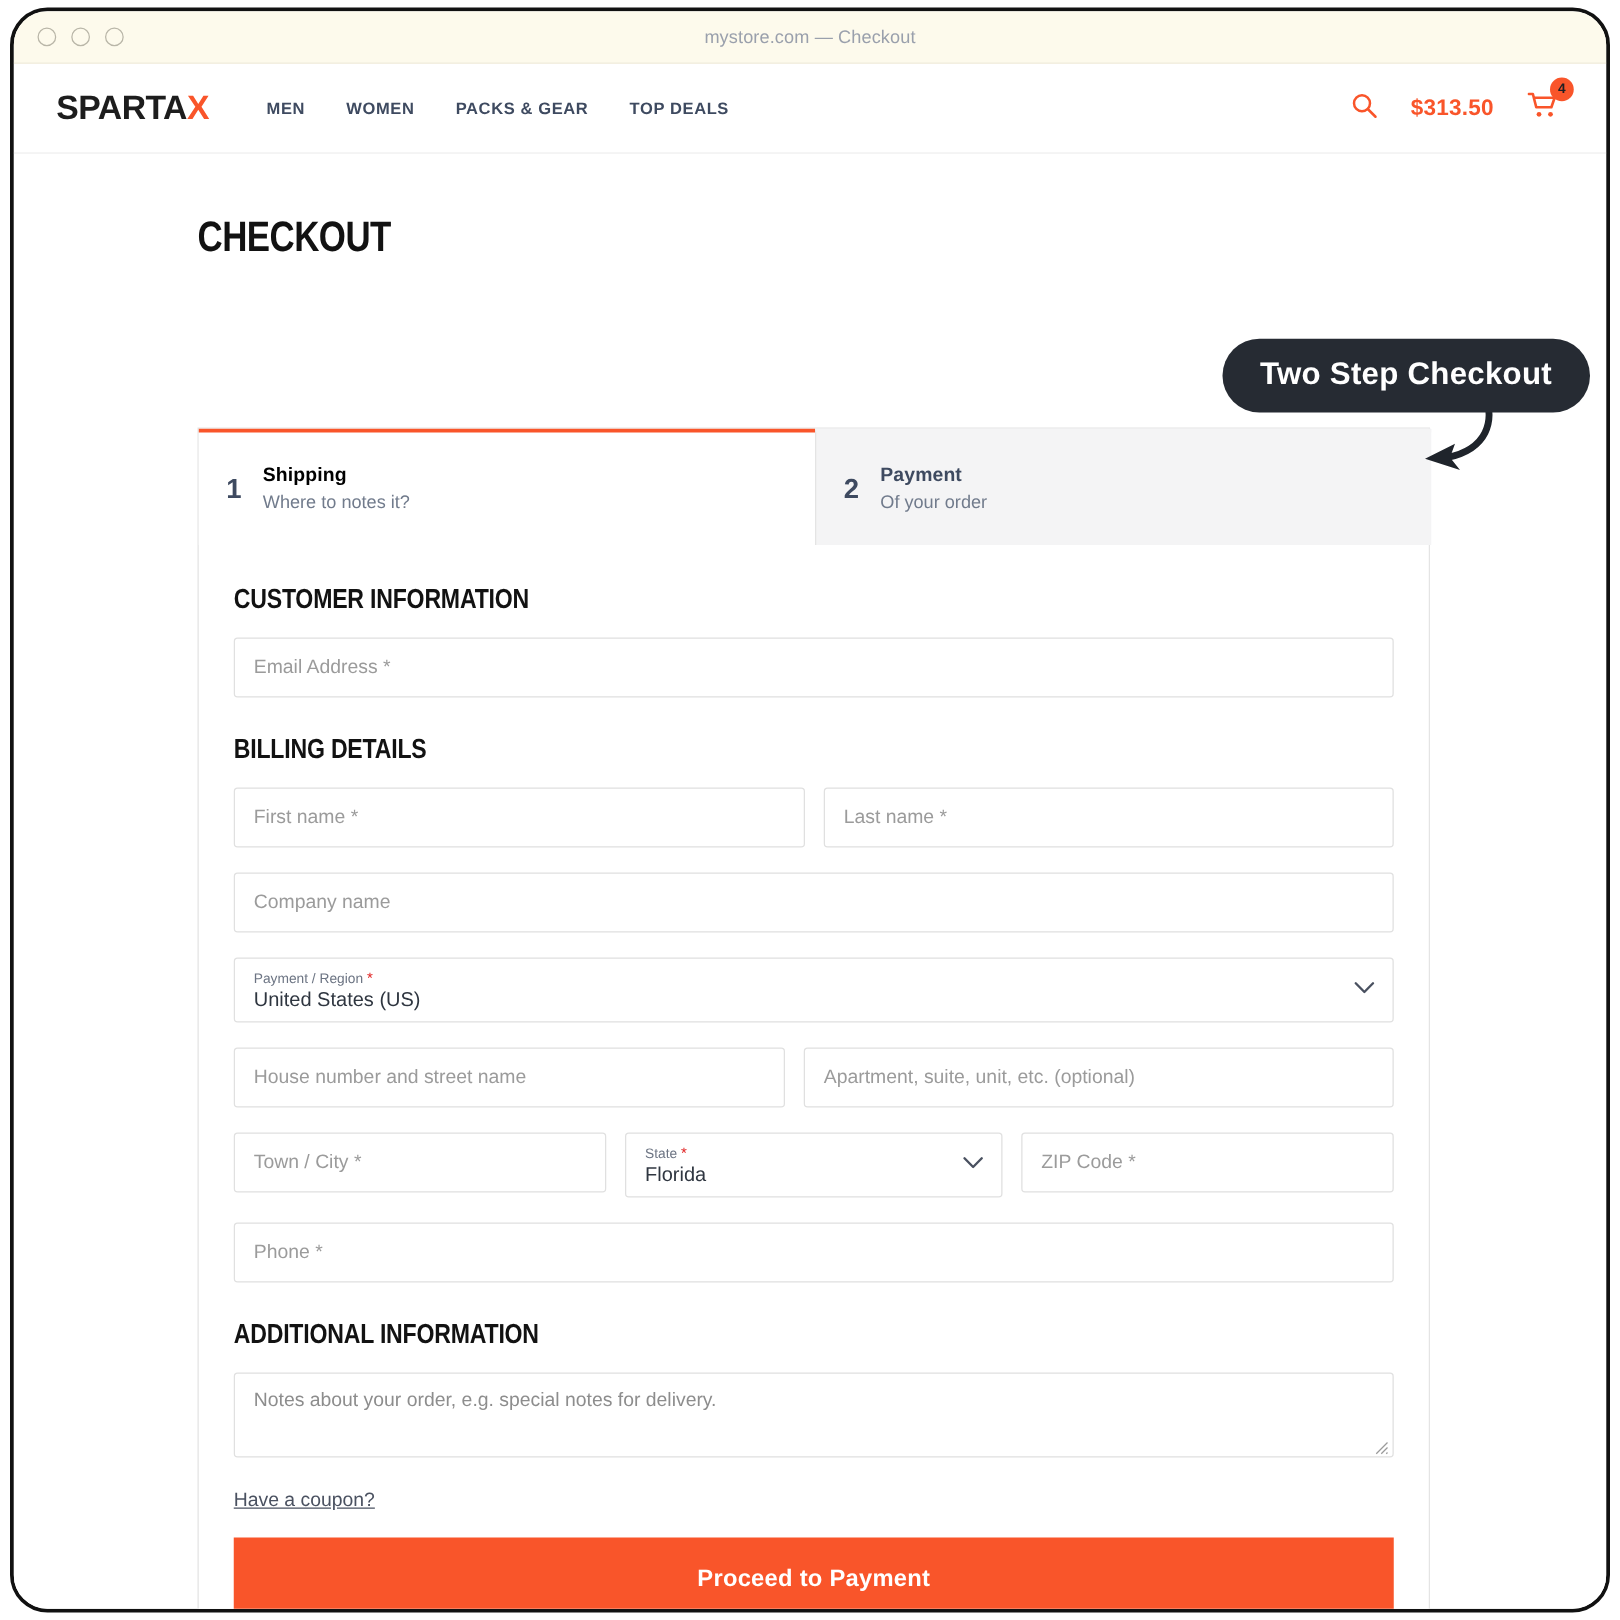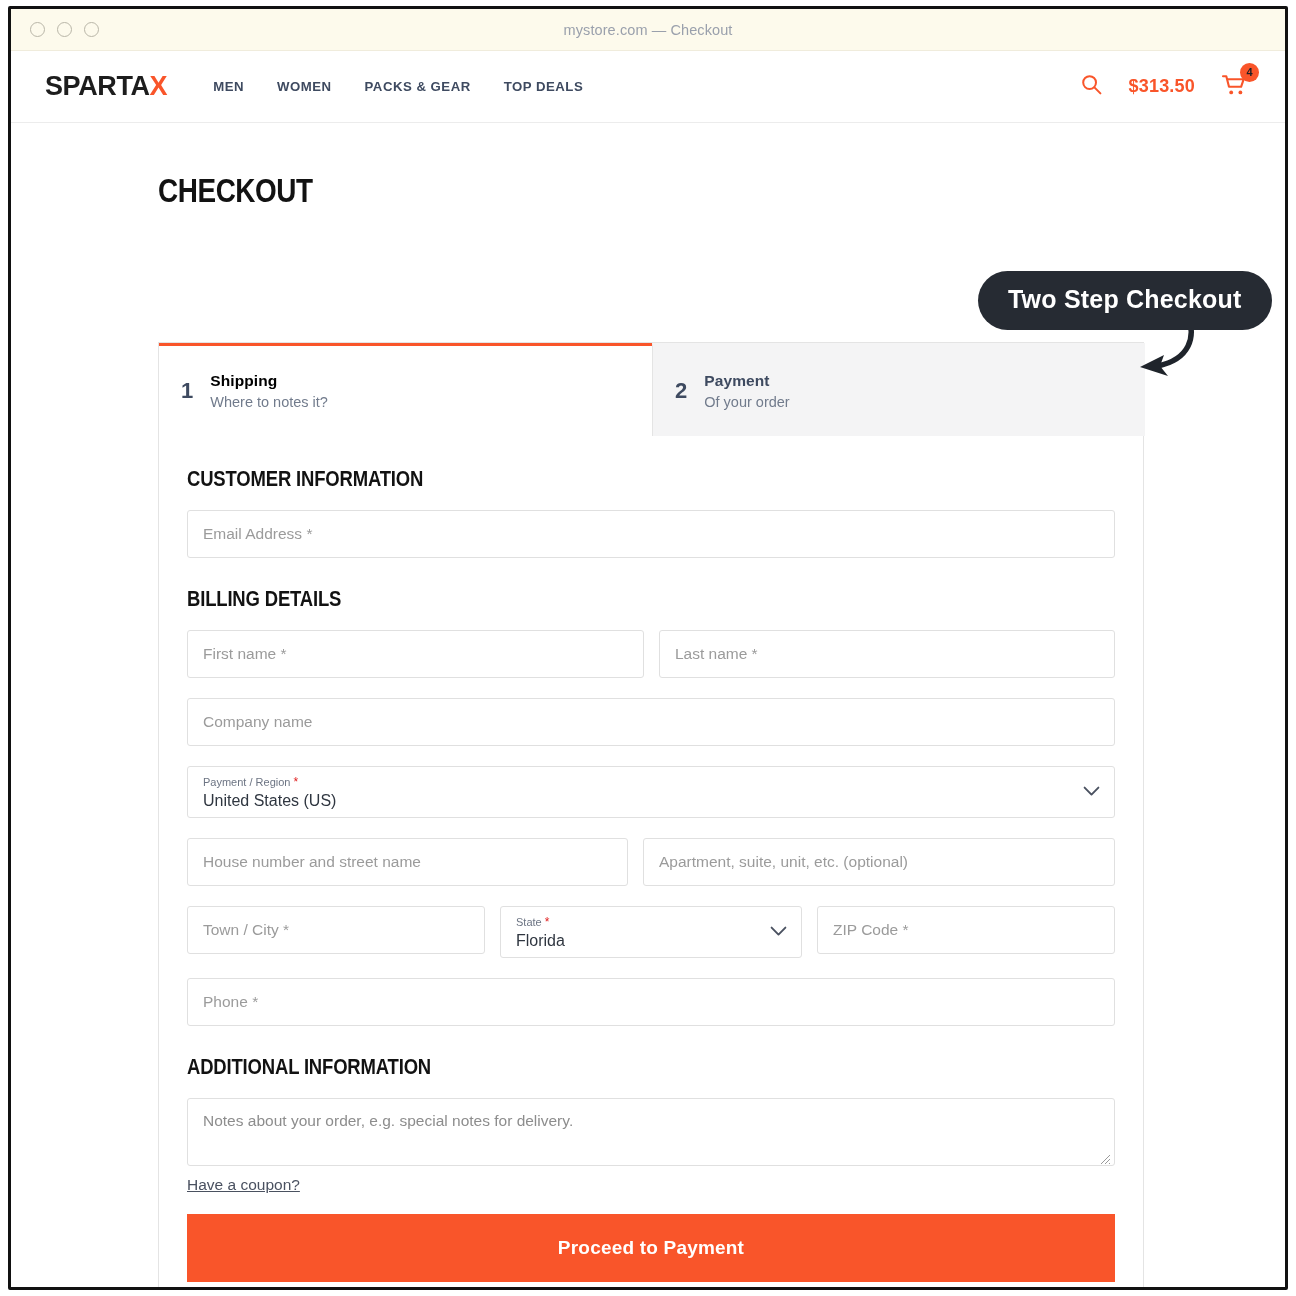--- a/index.html
+++ b/index.html
@@ -13,21 +13,21 @@
   }
 
   
   .window-frame {
     position: absolute;
     left: 8px;
     top: 6px;
     width: 1280px;
     height: 1284px;
     border: 3px solid #111111;
-    border-radius: 2px;
+    border-radius: 30px;
     background: #ffffff;
     overflow: hidden;
   }
 
   
   .titlebar {
     position: relative;
     height: 42px;
     background: #fdfaec;
     border-bottom: 1px solid #f0ecdc;
@@ -246,21 +246,21 @@
     top: 50%;
     transform: translateY(-50%);
   }
 
   .notes-box {
     border: 1px solid #e0e0e0;
     border-radius: 3px;
     height: 68px;
     padding: 13px 15px;
     position: relative;
-    margin-bottom: 10px;
+    margin-bottom: 26px;
   }
   .notes-box .ph { font-size: 15.5px; color: #8d8d8d; }
   .resize-grip {
     position: absolute;
     right: 3px; bottom: 3px;
     width: 11px; height: 11px;
   }
 
   .coupon-link {
     font-size: 15.5px;

